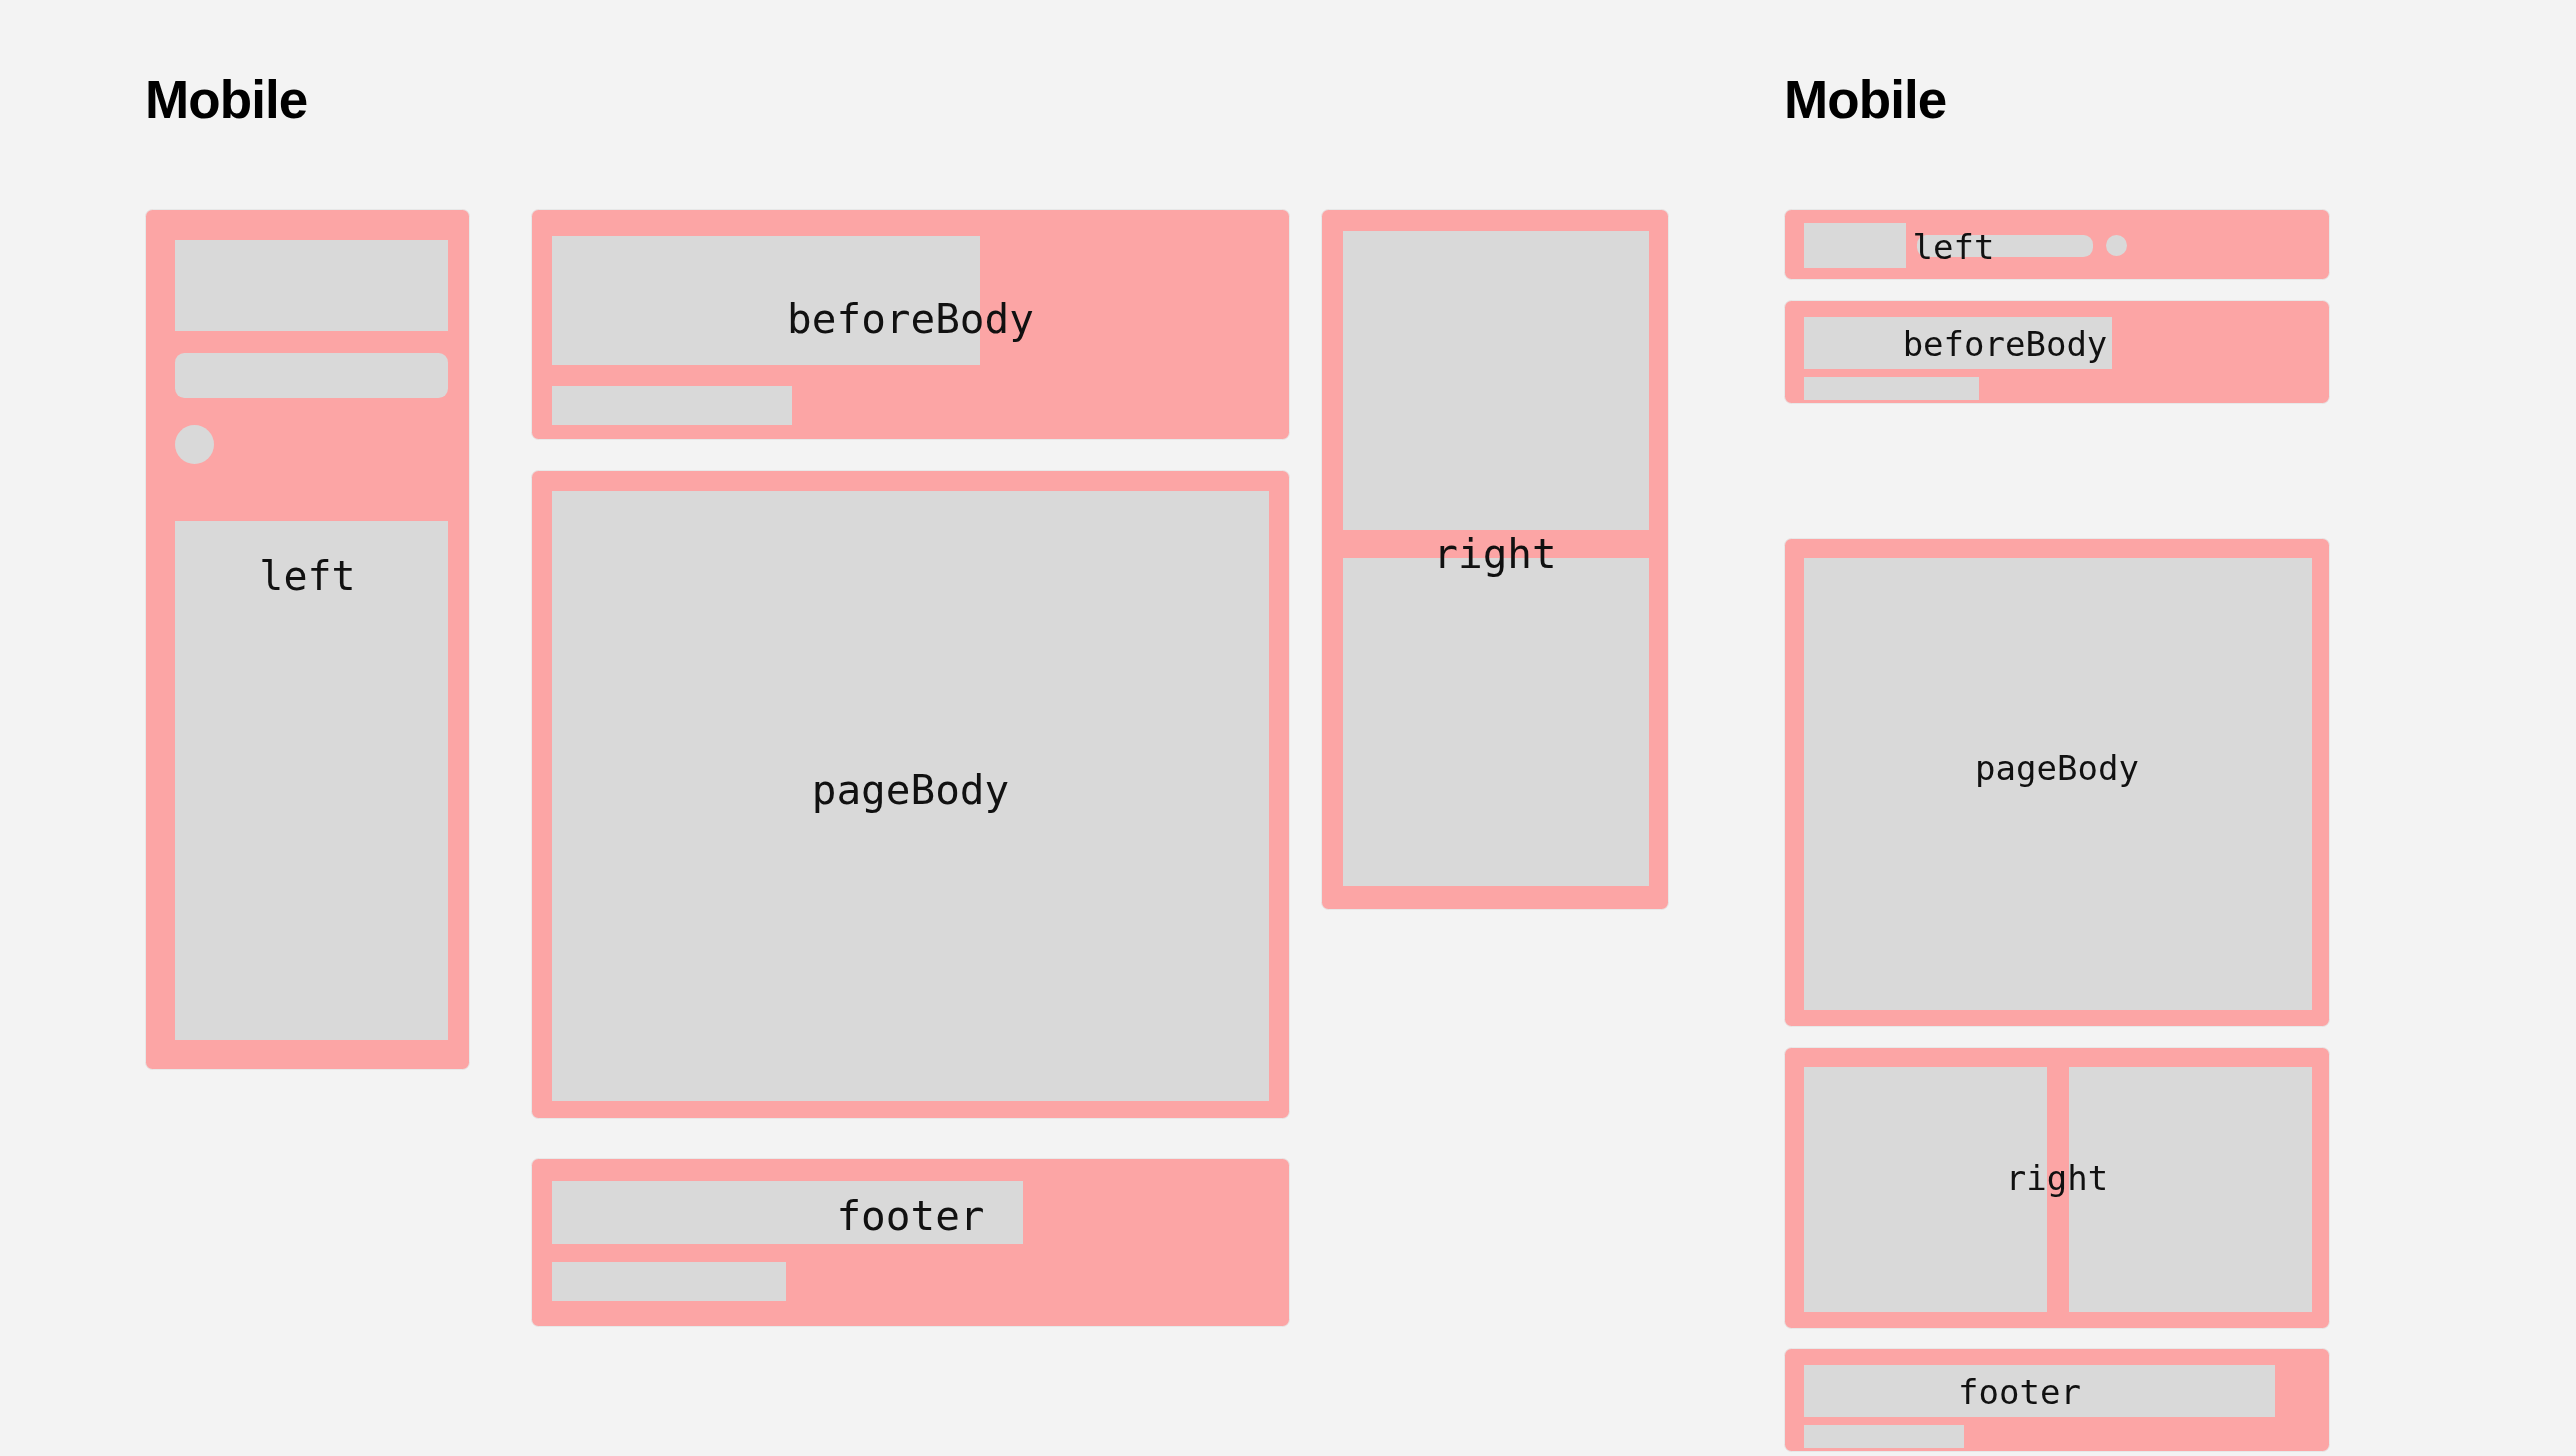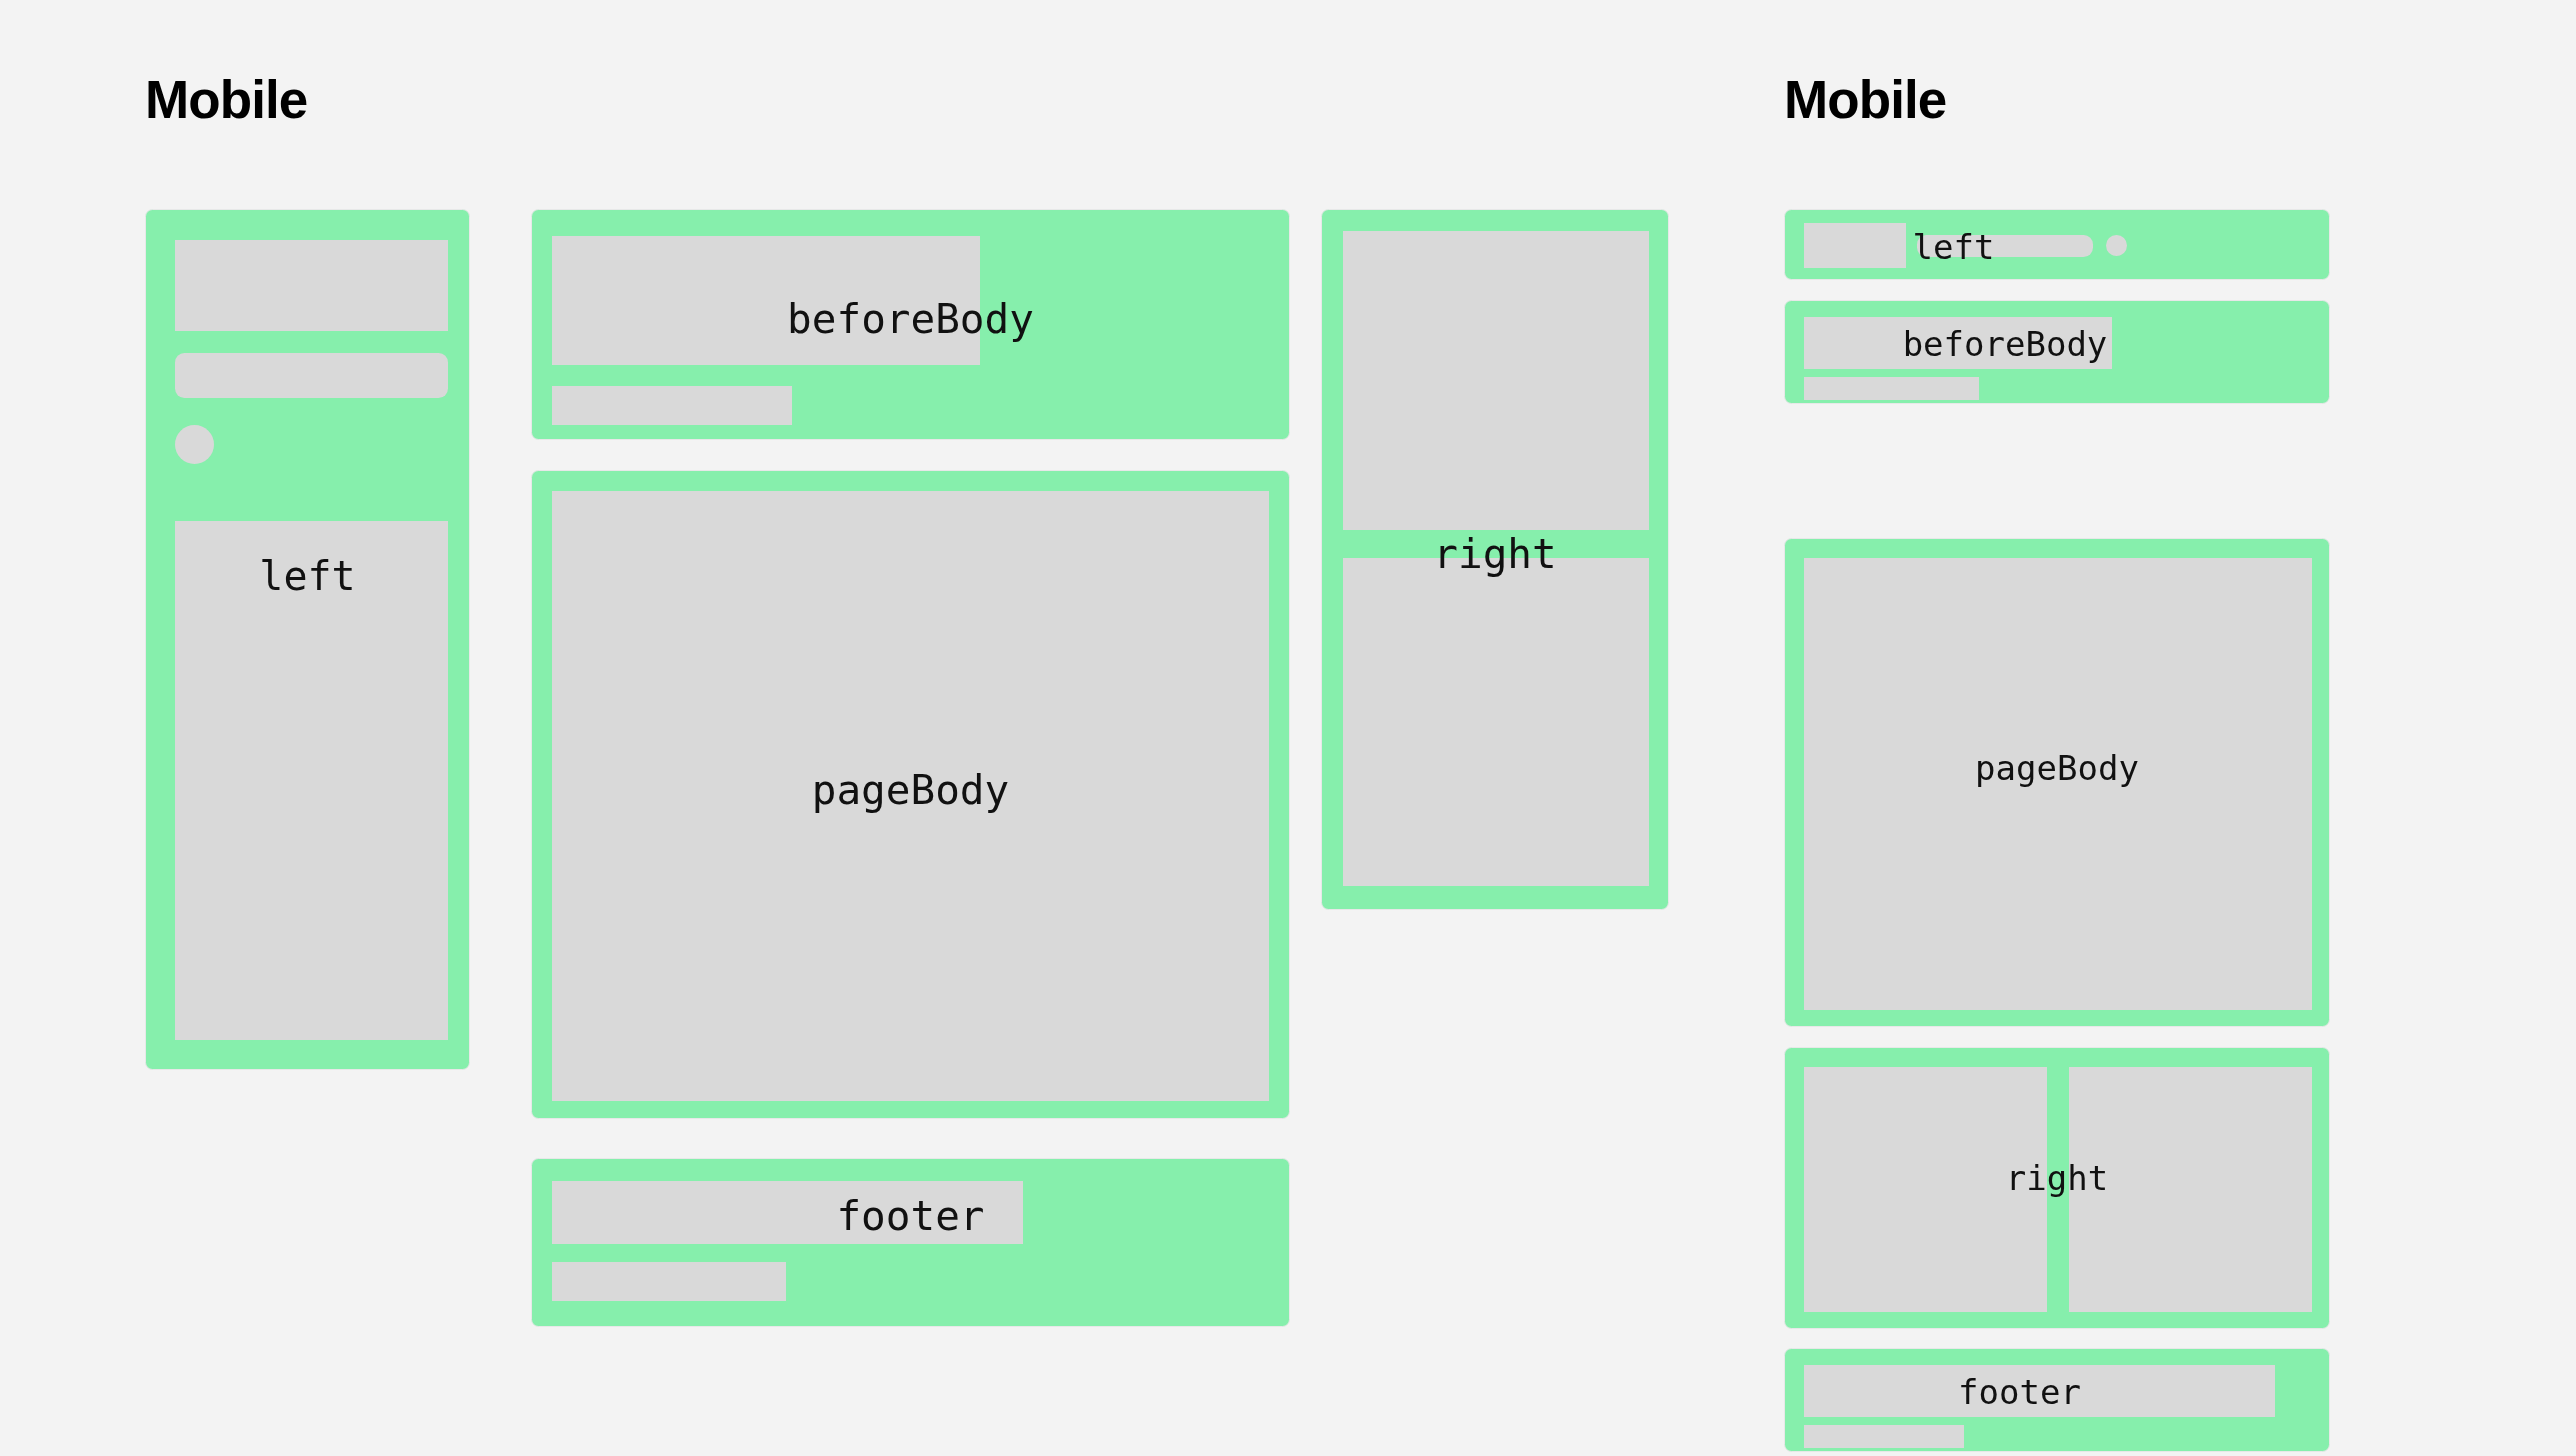--- a/index.html
+++ b/index.html
@@ -9,21 +9,21 @@
   body {
     width: 2576px;
     height: 1456px;
     background: #f3f3f3;
     font-family: "Liberation Sans", sans-serif;
     overflow: hidden;
   }
 
   
   .panel {
-    background: #86efac;
+    background: #fca5a5;
     border: 1.9px solid #e7e8e8;
     border-radius: 7.5px;
     box-sizing: border-box;
     position: relative;
   }
   .skel {
     background: #d9d9d9;
     box-sizing: border-box;
   }
   .skel.rounded { border-radius: 9.4px; }

